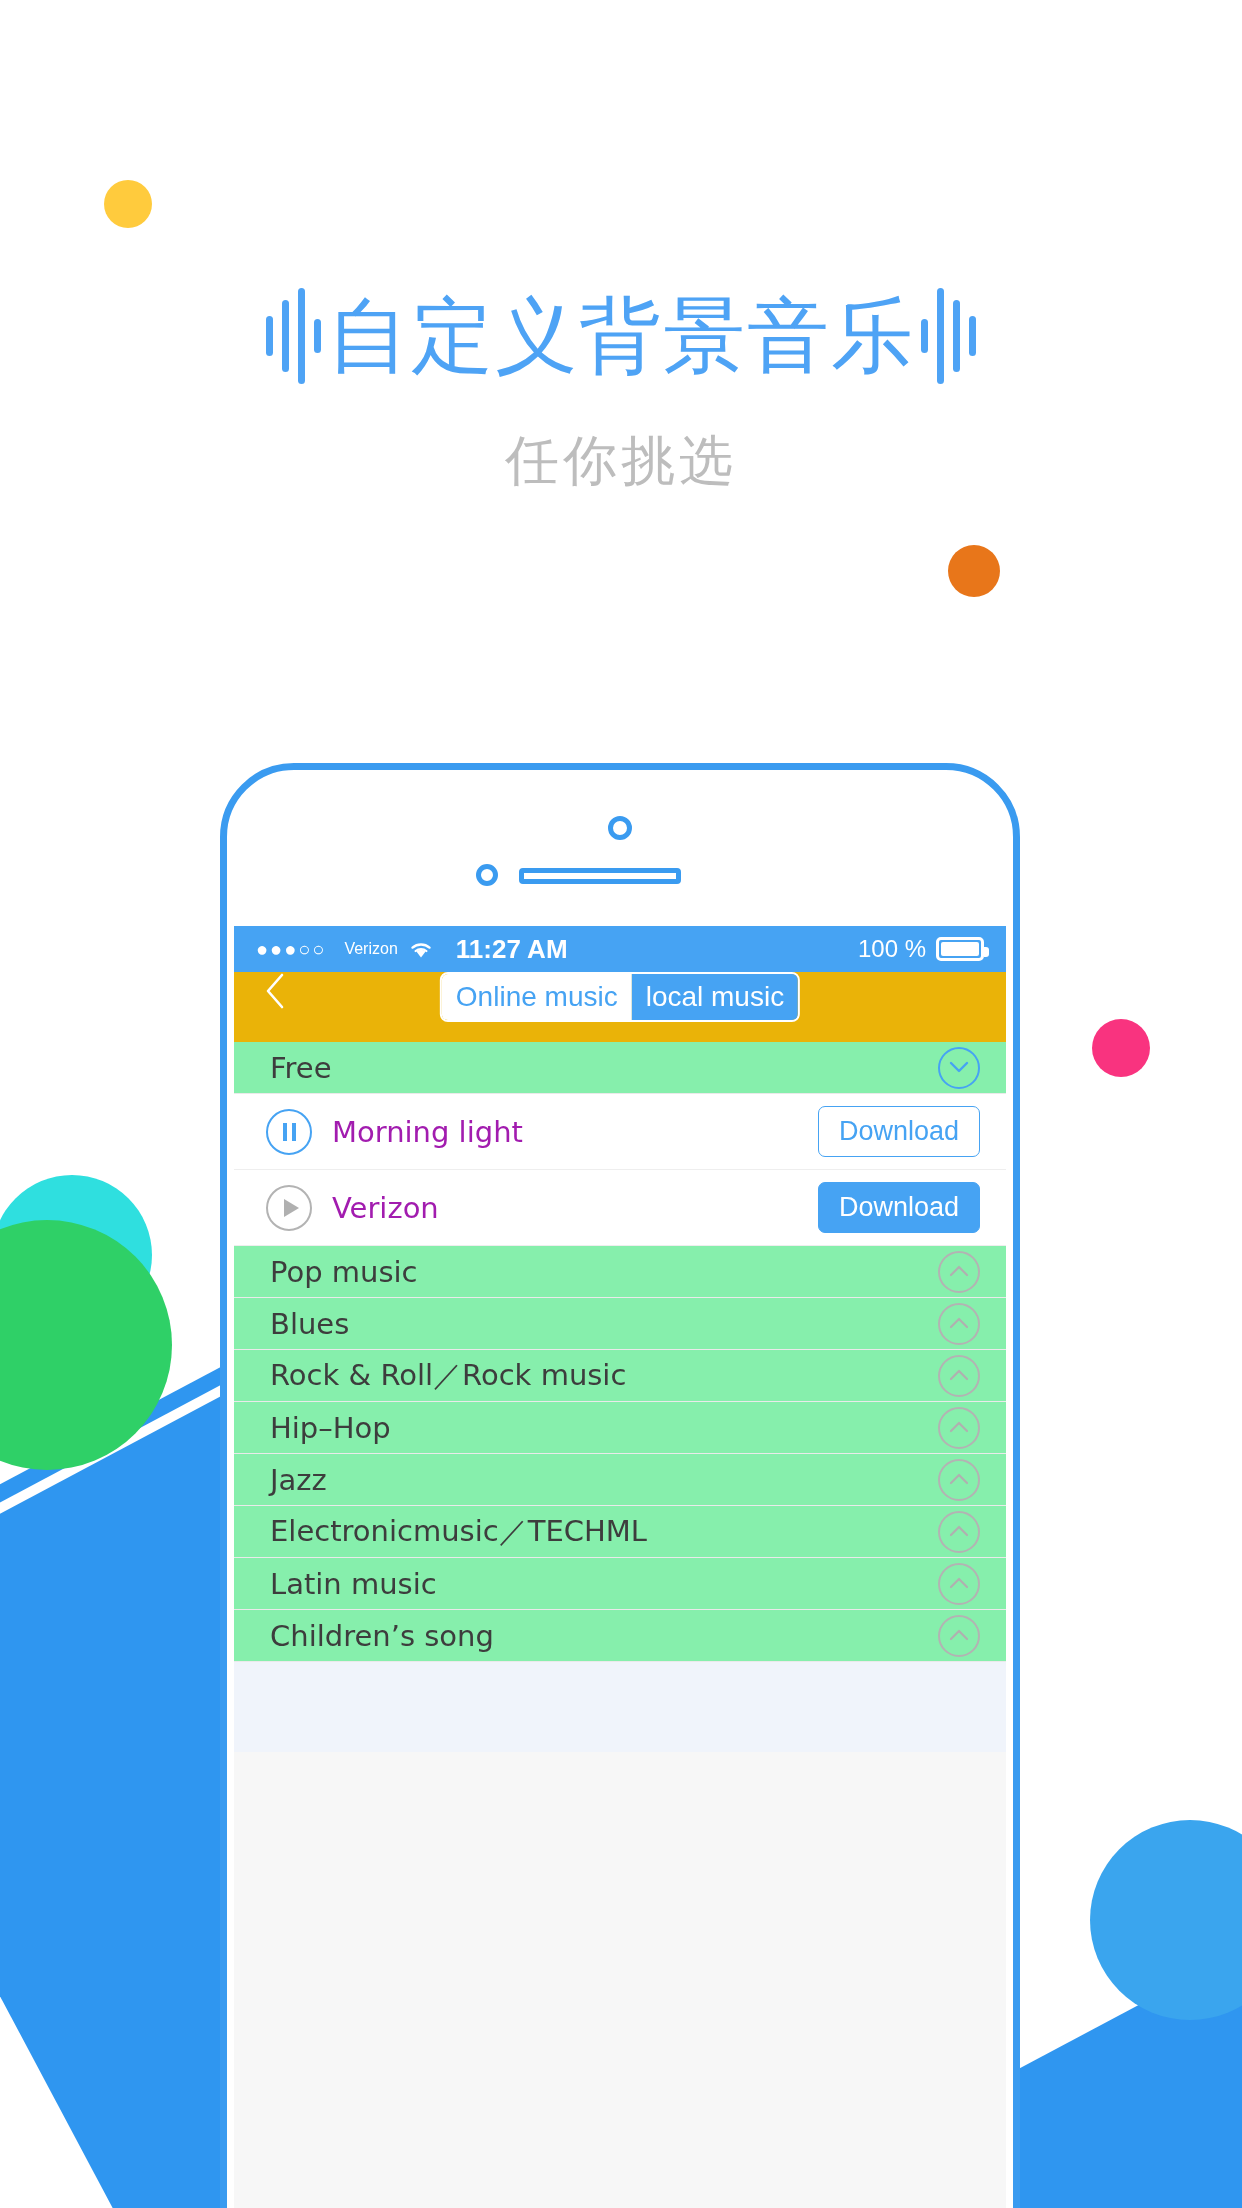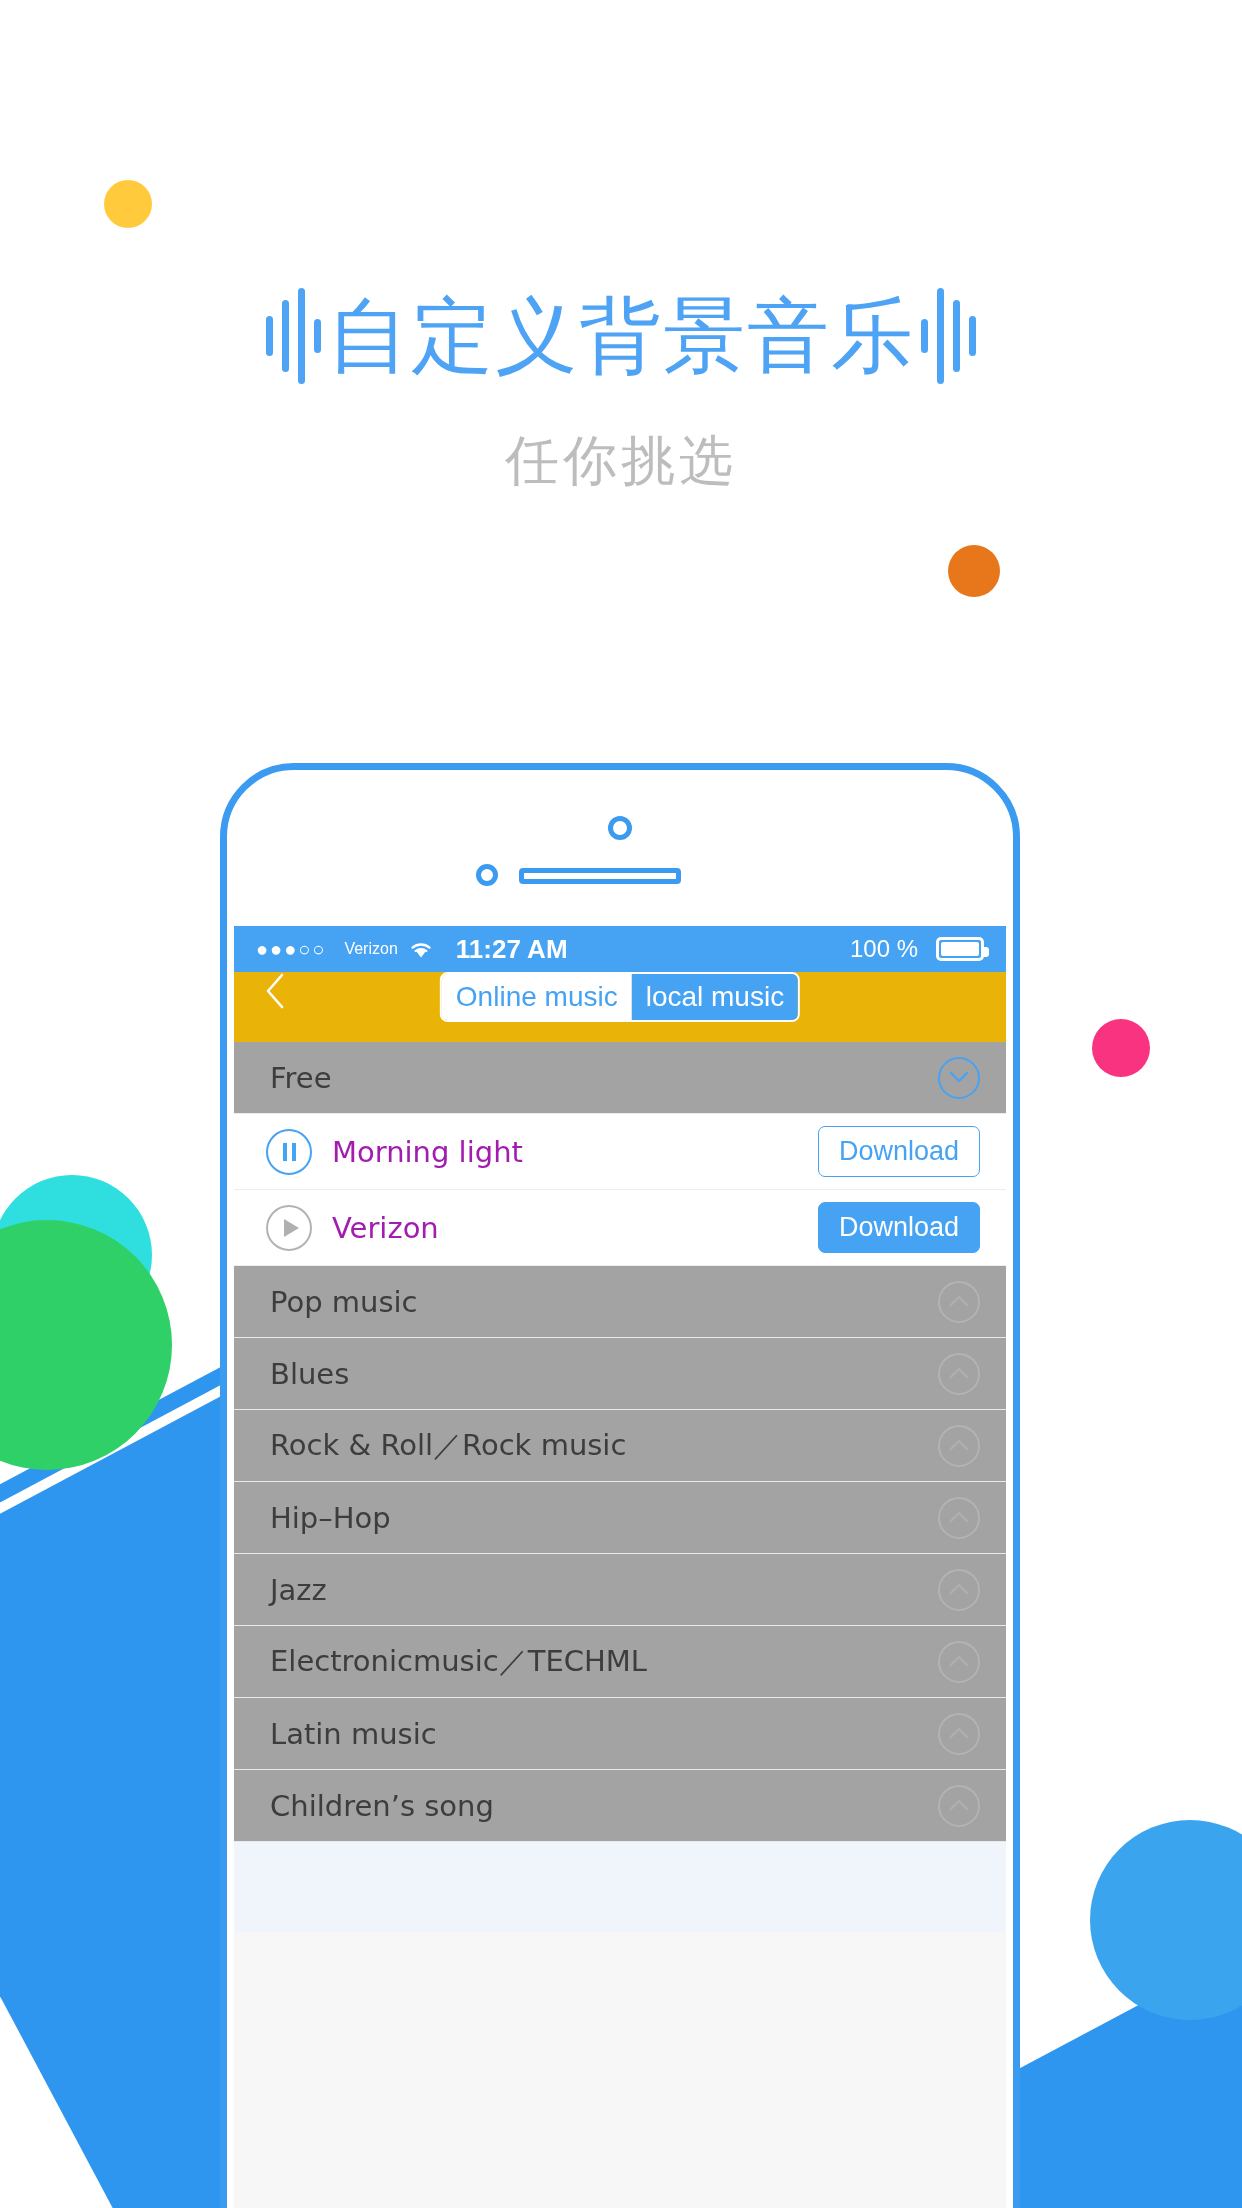--- a/index.html
+++ b/index.html
@@ -98,21 +98,21 @@
   
   #statusbar {
     height:46px; background:#46a3f3; color:#ffffff;
     display:flex; align-items:center; padding:0 22px;
     font-size:25px; font-weight:bold;
   }
   #signal-dots { letter-spacing:2px; font-size:20px; margin-right:10px; }
   #carrier { font-weight:400; font-size:16px; margin-right:10px;margin-left:8px; }
   #wifi-icon { margin-right:22px; display:flex; align-items:flex-end; }
   #clock { font-size:26px; }
-  #status-right { margin-left:auto; display:flex; align-items:center; gap:18px; }
+  #status-right { margin-left:auto; display:flex; align-items:center; gap:10px; }
   #battery-pct { font-size:24px; font-weight:400; }
   #battery-icon {
     width:48px; height:24px; border:3px solid #ffffff; border-radius:5px;
     position:relative; display:flex; align-items:center; padding:2px;
   }
   #battery-icon::after {
     content:""; position:absolute; right:-8px; top:7px;
     width:5px; height:10px; background:#ffffff; border-radius:0 3px 3px 0;
   }
   #battery-fill { width:100%; height:100%; background:#ffffff; border-radius:2px; }
@@ -134,23 +134,23 @@
   .seg {
     display:flex; align-items:center; justify-content:center;
     padding:0 14px; font-size:28px; font-family:"Liberation Sans", sans-serif;
   }
   .seg.active-light { background:#ffffff; color:#46a3f3; }
   .seg.active-dark  { background:#46a3f3; color:#ffffff; }
 
   
   #list { background:#f7f7f7; }
   .row {
-    height:72px; display:flex; align-items:center;
+    height:52px; display:flex; align-items:center;
     padding:0 26px 0 36px; border-bottom:1px solid #eaeaea;
-    background:#a3a3a3;
+    background:#86efac;
   }
   .row-label { font-size:29px; color:#3d3d3d; flex:1;
                font-family:"DejaVu Sans", sans-serif; }
   .circle-btn {
     width:42px; height:42px; border-radius:50%;
     display:flex; align-items:center; justify-content:center;
   }
   .circle-blue { border:2px solid #46a3f3; }
   .circle-gray { border:2px solid #b3b3b3; }
 

